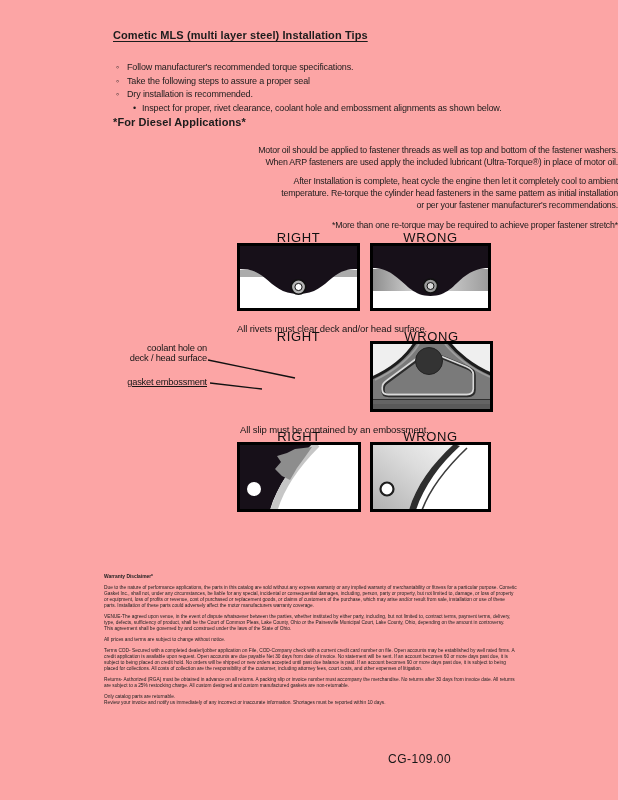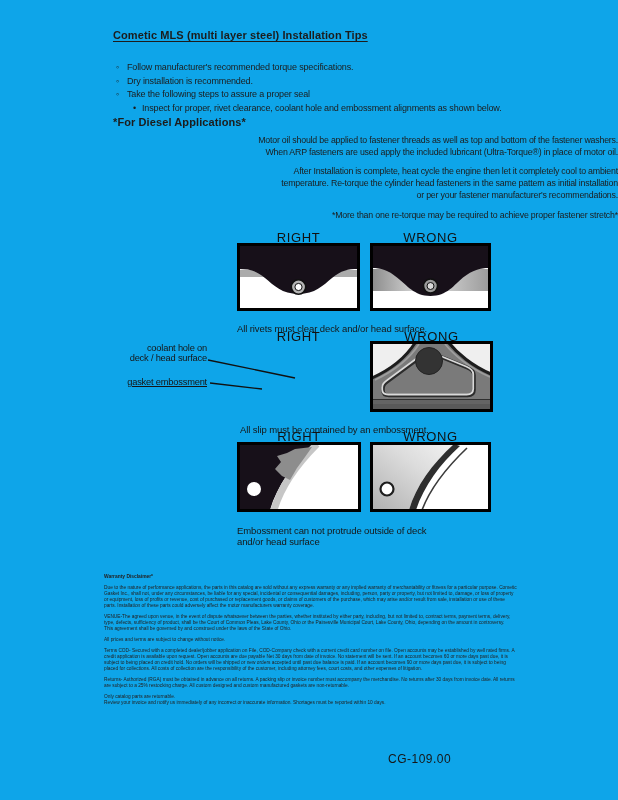--- a/index.html
+++ b/index.html
@@ -1,33 +1,33 @@
 <!DOCTYPE html>
 <html><head>
 <meta charset="utf-8">
 <style>
   html,body{margin:0;padding:0;background:#fff;}
-  .page{position:relative;width:618px;height:800px;background:#0ea5e9;overflow:hidden;
+  .page{position:relative;width:618px;height:800px;background:#fca5a5;overflow:hidden;
         font-family:"Liberation Sans",sans-serif;color:#1c1c1c;}
   .pre{white-space:pre-line;}
 
   
   .title{position:absolute;left:113px;top:22px;font-size:11px;font-weight:700;
          text-decoration:underline;text-underline-offset:2px;letter-spacing:.1px;}
   .tips{position:absolute;left:100px;top:45px;width:490px;font-size:9px;line-height:13.5px;
         letter-spacing:-.15px;list-style:none;margin:16px;padding:0;}
   .tips li{position:relative;padding-left:11px;}
   .tips li::before{content:"◦";position:absolute;left:0;top:0;font-size:9px;}
   .tips li.sub{padding-left:26px;}
   .tips li.sub::before{content:"•";left:17px;}
 
   
   .diesel{position:absolute;left:113px;top:117px;width:505px;font-size:8.8px;
           line-height:11.8px;letter-spacing:-.2px;}
-  .diesel h2{margin:0 0 6px 0;font-size:11px;font-weight:700;letter-spacing:.1px;}
+  .diesel h2{margin:0 0 16px 0;font-size:11px;font-weight:700;letter-spacing:.1px;}
   .diesel p{margin:0 0 8px 8px;text-align:right;}
 
   
   .fig-label{position:absolute;font-size:13px;letter-spacing:.6px;color:#111;text-align:center;}
   .boxsvg{position:absolute;display:block;}
   .caption{position:absolute;font-size:9.5px;letter-spacing:-.1px;color:#161616;line-height:11px;}
   .ann{position:absolute;font-size:9.3px;line-height:10px;text-align:right;letter-spacing:-.2px;color:#161616;}
   .leader{position:absolute;}
 
   
@@ -40,22 +40,22 @@
 </style>
 </head>
 <body>
 
 <div class="page">
 
   <h1 class="title">Cometic MLS (multi layer steel) Installation Tips</h1>
 
   <ul class="tips">
     <li>Follow manufacturer's recommended torque specifications.</li>
+    <li>Take the following steps to assure a proper seal</li>
     <li>Dry installation is recommended.</li>
-    <li>Take the following steps to assure a proper seal</li>
     <li class="sub">Inspect for proper, rivet clearance, coolant hole and embossment alignments as shown below.</li>
   </ul>
 
   <div class="diesel">
     <h2>*For Diesel Applications*</h2>
     <p class="pre">Motor oil should be applied to fastener threads as well as top and bottom of the fastener washers.
 When ARP fasteners are used apply the included lubricant (Ultra-Torque®) in place of motor oil.</p>
     <p class="pre">After Installation is complete, heat cycle the engine then let it completely cool to ambient
 temperature. Re-torque the cylinder head fasteners in the same pattern as initial installation
 or per your fastener manufacturer's recommendations.</p>
@@ -161,22 +161,20 @@
       </linearGradient>
     </defs>
     <rect x="0" y="0" width="121" height="70" fill="#ffffff"></rect>
     <path d="M2,2 H84 C62,22 46,44 39,68 L2,68 Z" fill="url(#g3)"></path>
     <path d="M84,2 C62,22 46,44 39,68 L46,68 C54,44 70,22 90,4 Z" fill="#2e2e2e"></path>
     <path d="M97,6 C76,26 60,47 52,68" fill="none" stroke="#3c3c3c" stroke-width="1.6"></path>
     <circle cx="17" cy="47" r="6.5" fill="#ffffff" stroke="#1e1e1e" stroke-width="2.2"></circle>
     <rect x="1.5" y="1.5" width="118" height="67" fill="none" stroke="#000000" stroke-width="3"></rect>
   </svg>
 
-  <p class="caption pre" style="left:237px;top:515px;">Embossment can not protrude outside of deck
-and/or head surface</p>
 
   <div class="legal">
     <h3>Warranty Disclaimer*</h3>
     <p class="pre">Due to the nature of performance applications, the parts in this catalog are sold without any express warranty or any implied warranty of merchantability or fitness for a particular purpose.  Cometic Gasket Inc., shall not, under any circumstances, be liable for any special, incidental or consequential damages, including, person, party or property, but not limited to, damage, or loss of property or equipment, loss of profits or revenue, cost of purchased or replacement goods, or claims of customers of the purchase, which may arise and/or result from sale, installation or use of these parts.  Installation of these parts could adversely affect the motor manufacturers warranty coverage.</p>
     <p class="pre">VENUE-The agreed upon venue, in the event of dispute whatsoever between the parties, whether instituted by either party, including, but not limited to, contract terms, payment terms, delivery, type, defects, sufficiency of product, shall be the Court of Common Pleas, Lake County, Ohio or the Painesville Municipal Court, Lake County, Ohio, depending on the amount in controversy.
 This agreement shall be governed by and construed under the laws of the State of Ohio.</p>
     <p class="pre">All prices and terms are subject to change without notice.</p>
     <p class="pre">Terms COD- Secured with a completed dealer/jobber application on File, COD-Company check with a current credit card number on file.  Open accounts may be established by well rated firms.  A credit application is available upon request.  Open accounts are due payable Net 30 days from date of invoice.  No statement will be sent.  If an account becomes 60 or more days past due, it is subject to being placed on credit hold.  No orders will be shipped or new orders accepted until past due balance is paid.  If an account becomes 90 or more days past due, it is subject to being placed for collections.  All costs of collection are the responsibility of the customer, including attorney fees, court costs, and other expenses of litigation.</p>
     <p class="pre">Returns- Authorized (RGA) must be obtained in advance on all returns.  A packing slip or invoice number must accompany the merchandise.  No returns after 30 days from invoice date.  All returns are subject to a 25% restocking charge.  All custom designed and custom manufactured gaskets are non-returnable.</p>
     <p class="pre">Only catalog parts are returnable.

